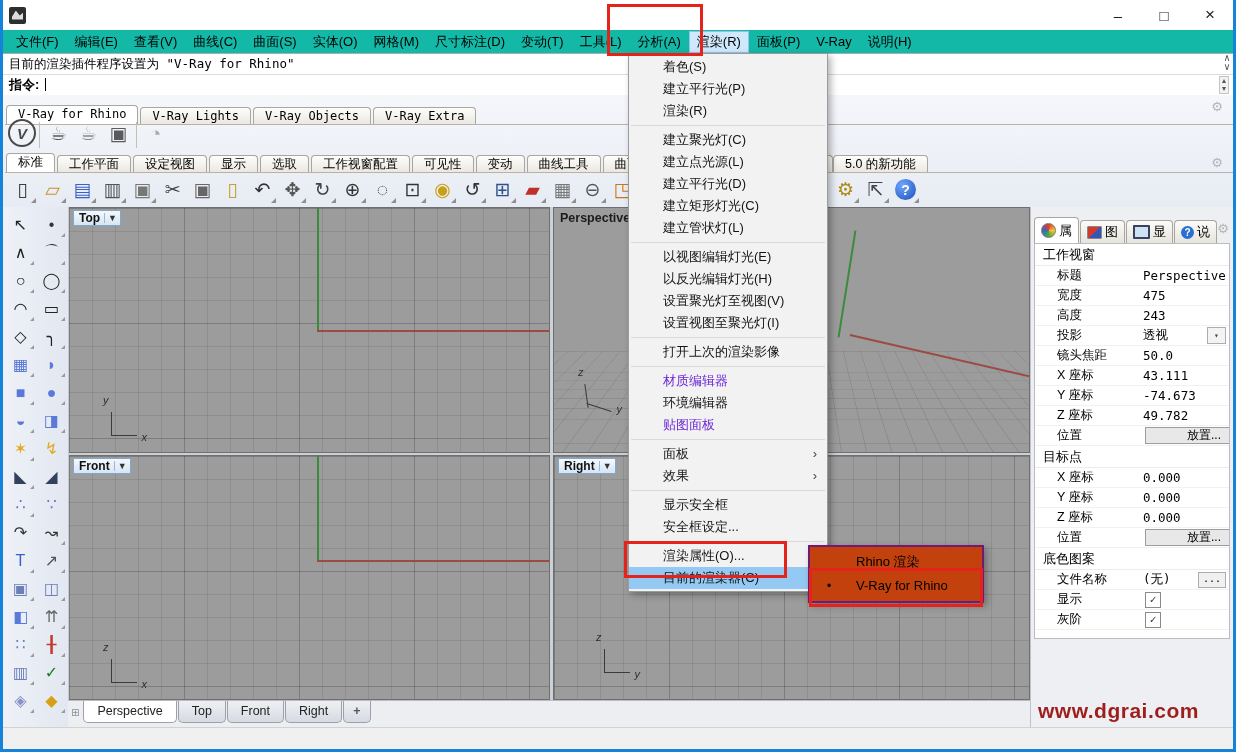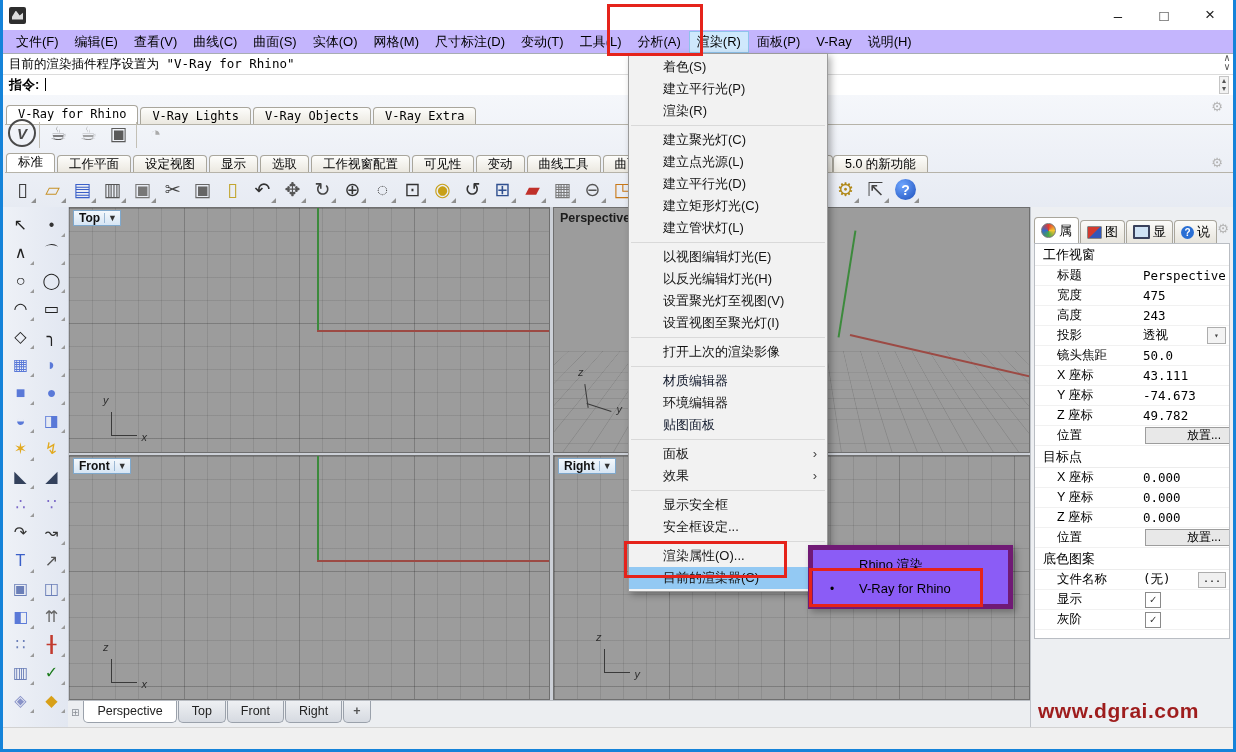--- a/index.html
+++ b/index.html
@@ -7,21 +7,21 @@
        font-family:"Liberation Sans","DejaVu Sans",sans-serif;font-size:13px;color:#000;}
   
   #frame-border{position:absolute;inset:0;border-left:3px solid #1583d9;border-right:3px solid #1583d9;border-bottom:3px solid #1583d9;pointer-events:none;z-index:80;}
   .titlebar{position:absolute;left:3px;right:3px;top:0;height:30px;background:#fff;display:flex;align-items:center;z-index:5;}
   .app-icon{width:17px;height:17px;margin:0 7px 0 6px;background:#2e2e2e;border-radius:2px;position:relative;}
   .app-icon:before{content:"";position:absolute;left:3px;top:4px;width:11px;height:9px;background:#dcdcdc;clip-path:polygon(0 70%,35% 0,70% 55%,100% 25%,100% 100%,0 100%);}
   .wtitle{font-size:13.5px;}
   .wbtns{margin-left:auto;display:flex;}
   .wbtn{width:46px;height:30px;display:flex;align-items:center;justify-content:center;font-size:15px;color:#222;}
   
-  .menubar{position:absolute;top:30px;left:3px;right:3px;height:23px;background:#c4b5fd;display:flex;align-items:center;padding-left:5px;z-index:5;}
+  .menubar{position:absolute;top:30px;left:3px;right:3px;height:23px;background:#14b8a6;display:flex;align-items:center;padding-left:5px;z-index:5;}
   .menu-item{padding:2px 8px;white-space:nowrap;}
   .menu-item.hl{background:#cfe8fc;border:1px solid #8fc3ec;padding:1px 7px;}
   
   .cmdarea{position:absolute;top:53px;left:3px;right:3px;height:42px;background:#fff;border-top:1px solid #a8adb3;border-bottom:1px solid #8a9097;z-index:5;}
   .cmd-history{height:20px;line-height:20px;padding-left:6px;font-family:"DejaVu Sans Mono",monospace;font-size:12.5px;border-bottom:1px solid #dcdcdc;position:relative;}
   .cmd-prompt{height:20px;line-height:20px;padding-left:6px;font-weight:bold;position:relative;}
   .caret{display:inline-block;width:1px;height:13px;background:#000;vertical-align:-2px;margin-left:2px;}
   .cmd-scroll{position:absolute;right:3px;top:-1px;display:flex;flex-direction:column;line-height:9px;font-size:10px;color:#555;}
   .cmd-spin{position:absolute;right:4px;top:1px;display:flex;flex-direction:column;line-height:8px;font-size:8px;color:#555;border:1px solid #c5c5c5;background:#f2f2f2;padding:0 2px;}
   
@@ -97,25 +97,25 @@
   
   .vtabbar{position:absolute;left:68px;top:700px;width:962px;height:27px;background:#eceef1;border-top:1px solid #b9bdc3;display:flex;align-items:flex-start;padding-left:3px;z-index:4;box-sizing:border-box;}
   .vt-ico{font-size:10px;color:#8a8f96;margin:6px 4px 0 0;}
   .vtab{height:21px;line-height:20px;padding:0 13px;background:linear-gradient(#eef0f3,#d6dae1);border:1px solid #9aa1ab;border-top:none;border-radius:0 0 5px 5px;margin-right:1px;font-size:12.5px;color:#222;}
   .vtab.active{background:#fff;}
   .vtab-add{padding:0 9px;color:#555;font-weight:bold;}
   .statusbar{position:absolute;left:3px;right:3px;top:727px;height:22px;background:#f0f0f0;border-top:1px solid #d2d2d2;z-index:4;}
   
   .dmenu{position:absolute;left:628px;top:53px;width:200px;background:#f2f2f2;border:1px solid #9b9b9b;box-shadow:3px 3px 7px rgba(0,0,0,.3);z-index:60;padding:2px 0;box-sizing:border-box;}
   .mitem{height:22px;line-height:22px;padding-left:34px;font-size:13px;color:#141414;position:relative;white-space:nowrap;}
-  .mitem.dis{color:#0f172a;}
+  .mitem.dis{color:#6d28d9;}
   .mitem.hl{background:#93c9f3;}
   .mitem .arrow{position:absolute;right:10px;top:0;font-size:13px;color:#444;}
   .msep{height:1px;background:#d9d9d9;margin:3px 2px;}
-  .submenu{position:absolute;left:808px;top:545px;width:205px;background:#8b5cf6;border:5px solid #701a75;box-shadow:3px 3px 7px rgba(0,0,0,.3);z-index:61;padding:3px 0;box-sizing:border-box;}
+  .submenu{position:absolute;left:808px;top:545px;width:176px;background:#c2410c;border:2px solid #701a75;box-shadow:3px 3px 7px rgba(0,0,0,.3);z-index:61;padding:3px 0;box-sizing:border-box;}
   .sitem{height:24px;line-height:24px;padding-left:46px;font-size:13px;position:relative;white-space:nowrap;}
   .sitem .bullet{position:absolute;left:17px;font-size:12px;}
   
   .redbox{position:absolute;border:3px solid #e5231b;z-index:70;pointer-events:none;}
   #rb-menu{left:607px;top:4px;width:90px;height:46px;}
   #rb-current{left:624px;top:541px;width:157px;height:31px;}
   #rb-vray{left:809px;top:568px;width:168px;height:33px;}
   
   .watermark{position:absolute;left:1038px;top:699px;font-size:21px;font-weight:bold;color:#9e1d1d;letter-spacing:.5px;z-index:45;}
 </style>

